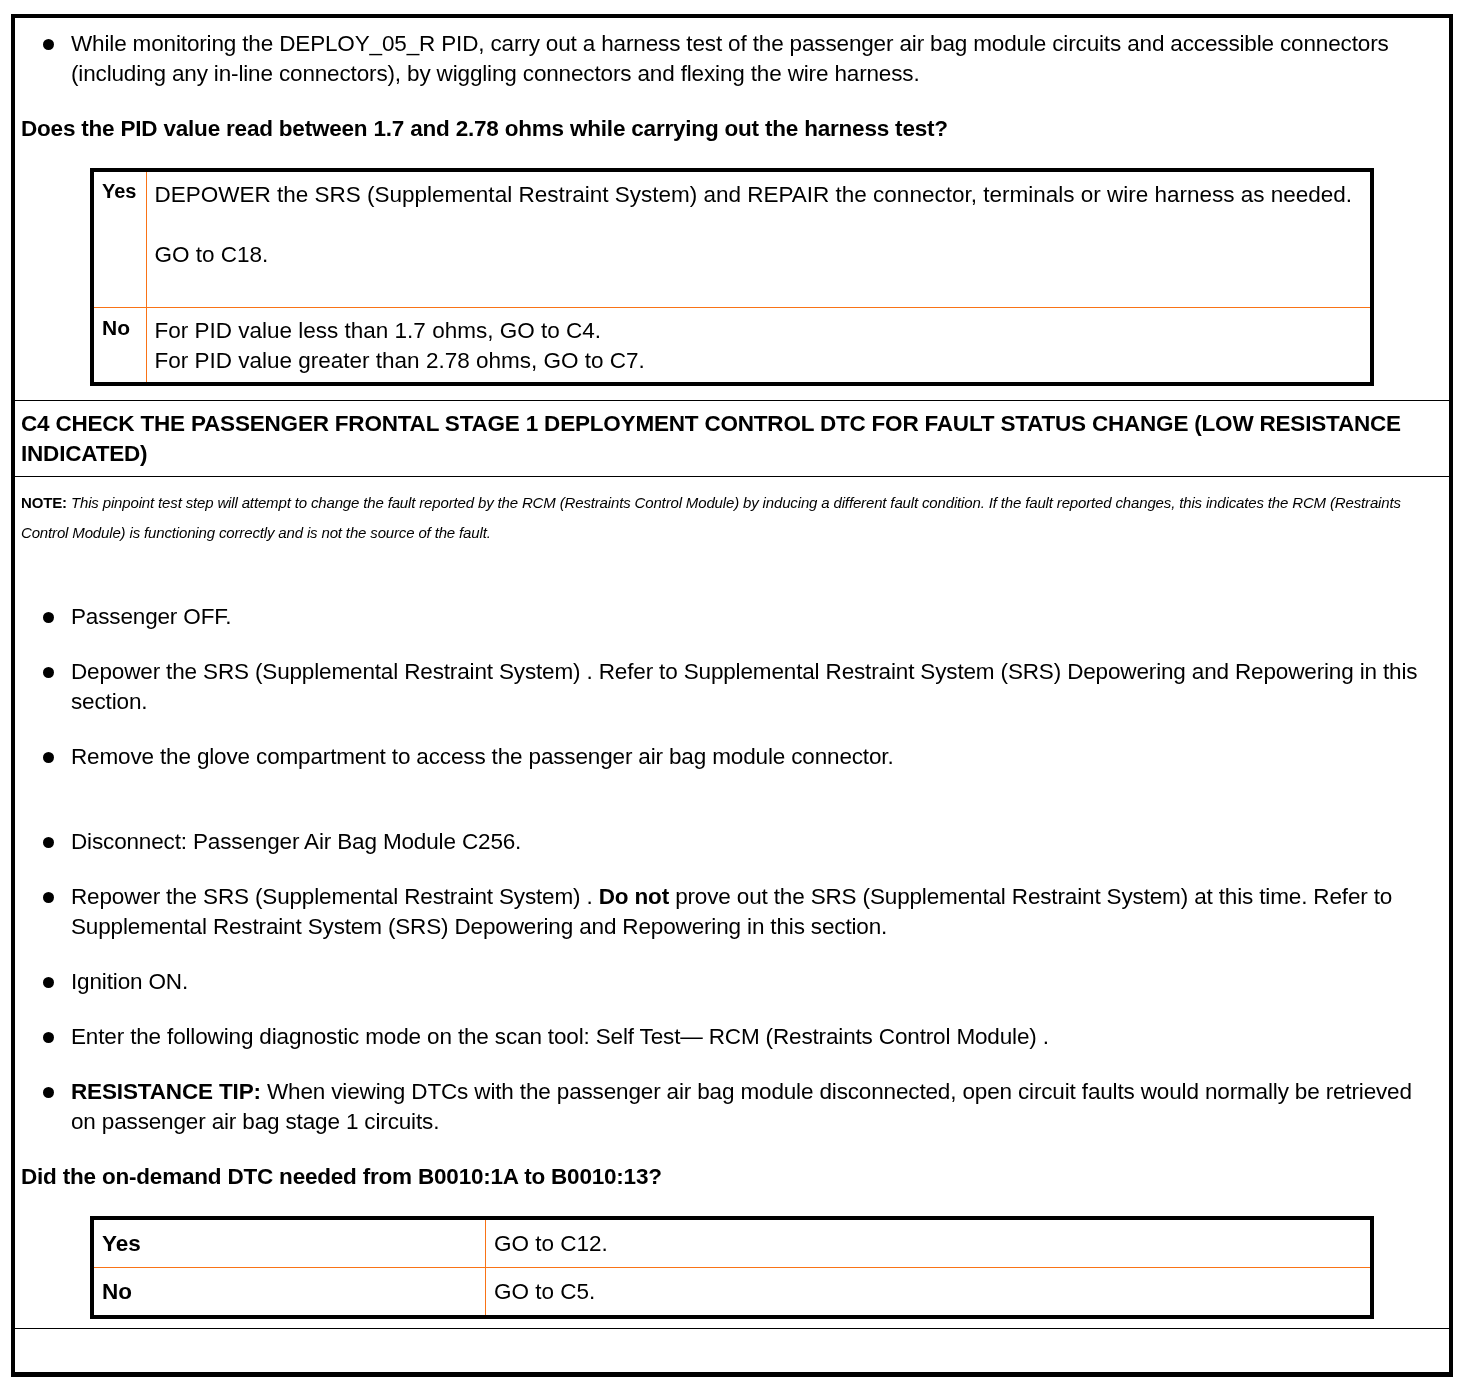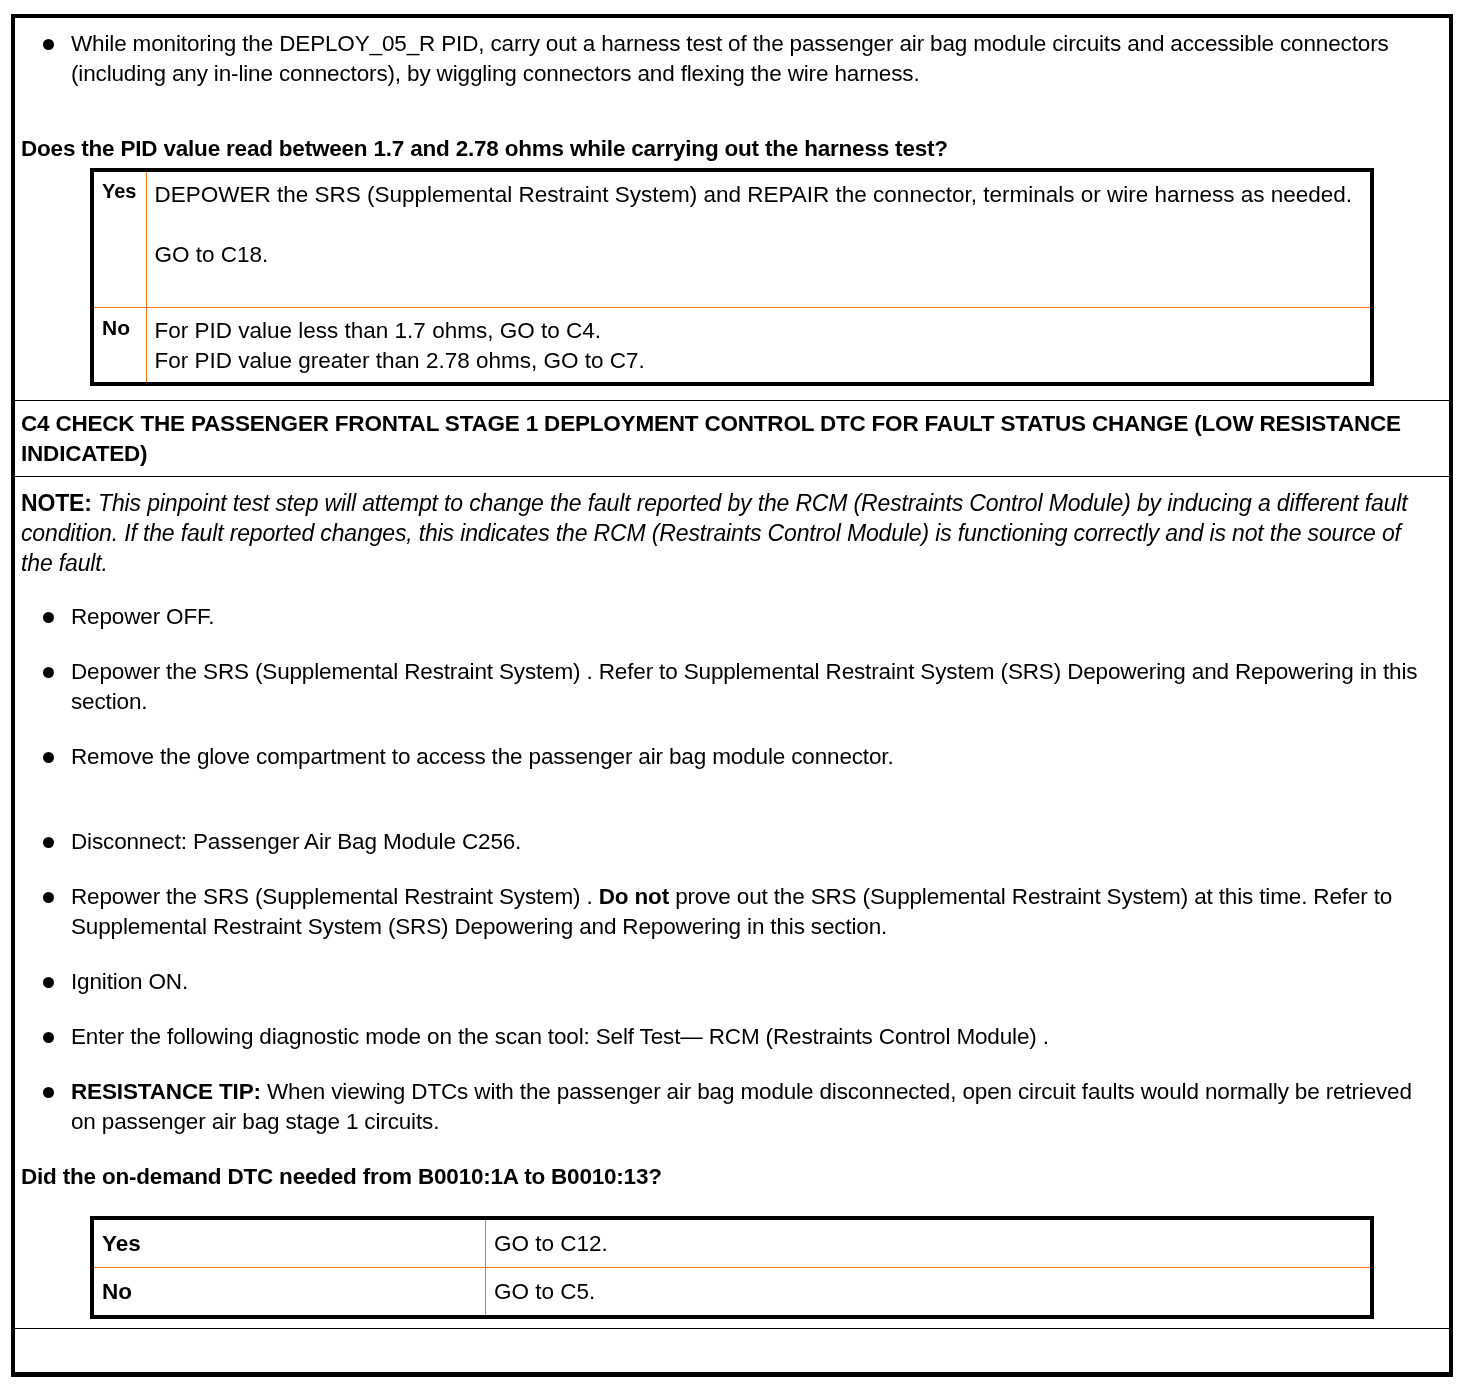--- a/index.html
+++ b/index.html
@@ -20,21 +20,21 @@
   .bullet-text { position: absolute; left: 56px; right: 16px; }
   .question {
     position: absolute; left: 6px; font-weight: bold; font-size: 22.5px; line-height: 30px;
     letter-spacing: -0.2px;
   }
   .hsep { position: absolute; left: 0; right: 0; height: 0; border-top: 1.5px solid #000; }
   .section-head {
     position: absolute; left: 6px; right: 2px; font-weight: bold; font-size: 22.5px;
     line-height: 30px; letter-spacing: -0.2px;
   }
-  .note { position: absolute; left: 6px; right: 14px; font-size: 23px; line-height: 30px; letter-spacing: -0.15px; }
+  .note { position: absolute; left: 6px; right: 14px; font-size: 15px; line-height: 30px; letter-spacing: -0.15px; }
   .note i { font-style: italic; }
   .tbl {
     position: absolute; border: 4px solid #000; border-collapse: collapse; box-sizing: border-box;
   }
   .tbl td { border: 1px solid #f97316; vertical-align: top; padding: 0; }
   .t1 td.lbl { width: 54px; font-weight: bold; font-size: 20px; padding: 8px 0 0 8px; box-sizing: border-box; }
   .t1 td.val { padding: 8px 8px 6px 8px; font-size: 22.5px; line-height: 30px; }
   .t2 td { height: 47px; vertical-align: middle; font-size: 22.5px; }
   .t2 td.lbl { width: 383px; font-weight: bold; padding-left: 8px; }
   .t2 td.val { padding-left: 8px; }
@@ -43,21 +43,21 @@
 </head>
 <body>
 
 <div class="frame">
 
   <div class="bullet-row" style="top:11px;">
     <span class="bullet-dot" style="top:10px;"></span>
     <div class="bullet-text txt">While monitoring the DEPLOY_05_R PID, carry out a harness test of the passenger air bag module circuits and accessible connectors (including any in-line connectors), by wiggling connectors and flexing the wire harness.</div>
   </div>
 
-  <div class="question" style="top:96px;margin-top:20px;">Does the PID value read between 1.7 and 2.78 ohms while carrying out the harness test?</div>
+  <div class="question" style="top:96px;">Does the PID value read between 1.7 and 2.78 ohms while carrying out the harness test?</div>
 
   <table class="tbl t1" style="left:75px; top:150px; width:1284px;">
     <tbody>
         <tr>
       <td class="lbl" style="height:137px;">Yes</td>
       <td class="val">
         <div>DEPOWER the SRS (Supplemental Restraint System) and REPAIR the connector, terminals or wire harness as needed.</div>
         <div style="margin-top:30px;">GO to C18.</div>
       </td>
     </tr>
@@ -77,21 +77,21 @@
 
   <div class="hsep" style="top:458px;"></div>
 
   <div class="note" style="top:470px;">
     <b>NOTE:</b>
     <i>This pinpoint test step will attempt to change the fault reported by the RCM (Restraints Control Module) by inducing a different fault condition. If the fault reported changes, this indicates the RCM (Restraints Control Module) is functioning correctly and is not the source of the fault.</i>
   </div>
 
   <div class="bullet-row" style="top:584px;">
     <span class="bullet-dot" style="top:10px;"></span>
-    <div class="bullet-text txt">Repower OFF.</div>
+    <div class="bullet-text txt">Passenger OFF.</div>
   </div>
   <div class="bullet-row" style="top:639px;">
     <span class="bullet-dot" style="top:10px;"></span>
     <div class="bullet-text txt">Depower the SRS (Supplemental Restraint System) . Refer to Supplemental Restraint System (SRS) Depowering and Repowering in this section.</div>
   </div>
   <div class="bullet-row" style="top:724px;">
     <span class="bullet-dot" style="top:10px;"></span>
     <div class="bullet-text txt">Remove the glove compartment to access the passenger air bag module connector.</div>
   </div>
   <div class="bullet-row" style="top:809px;">

